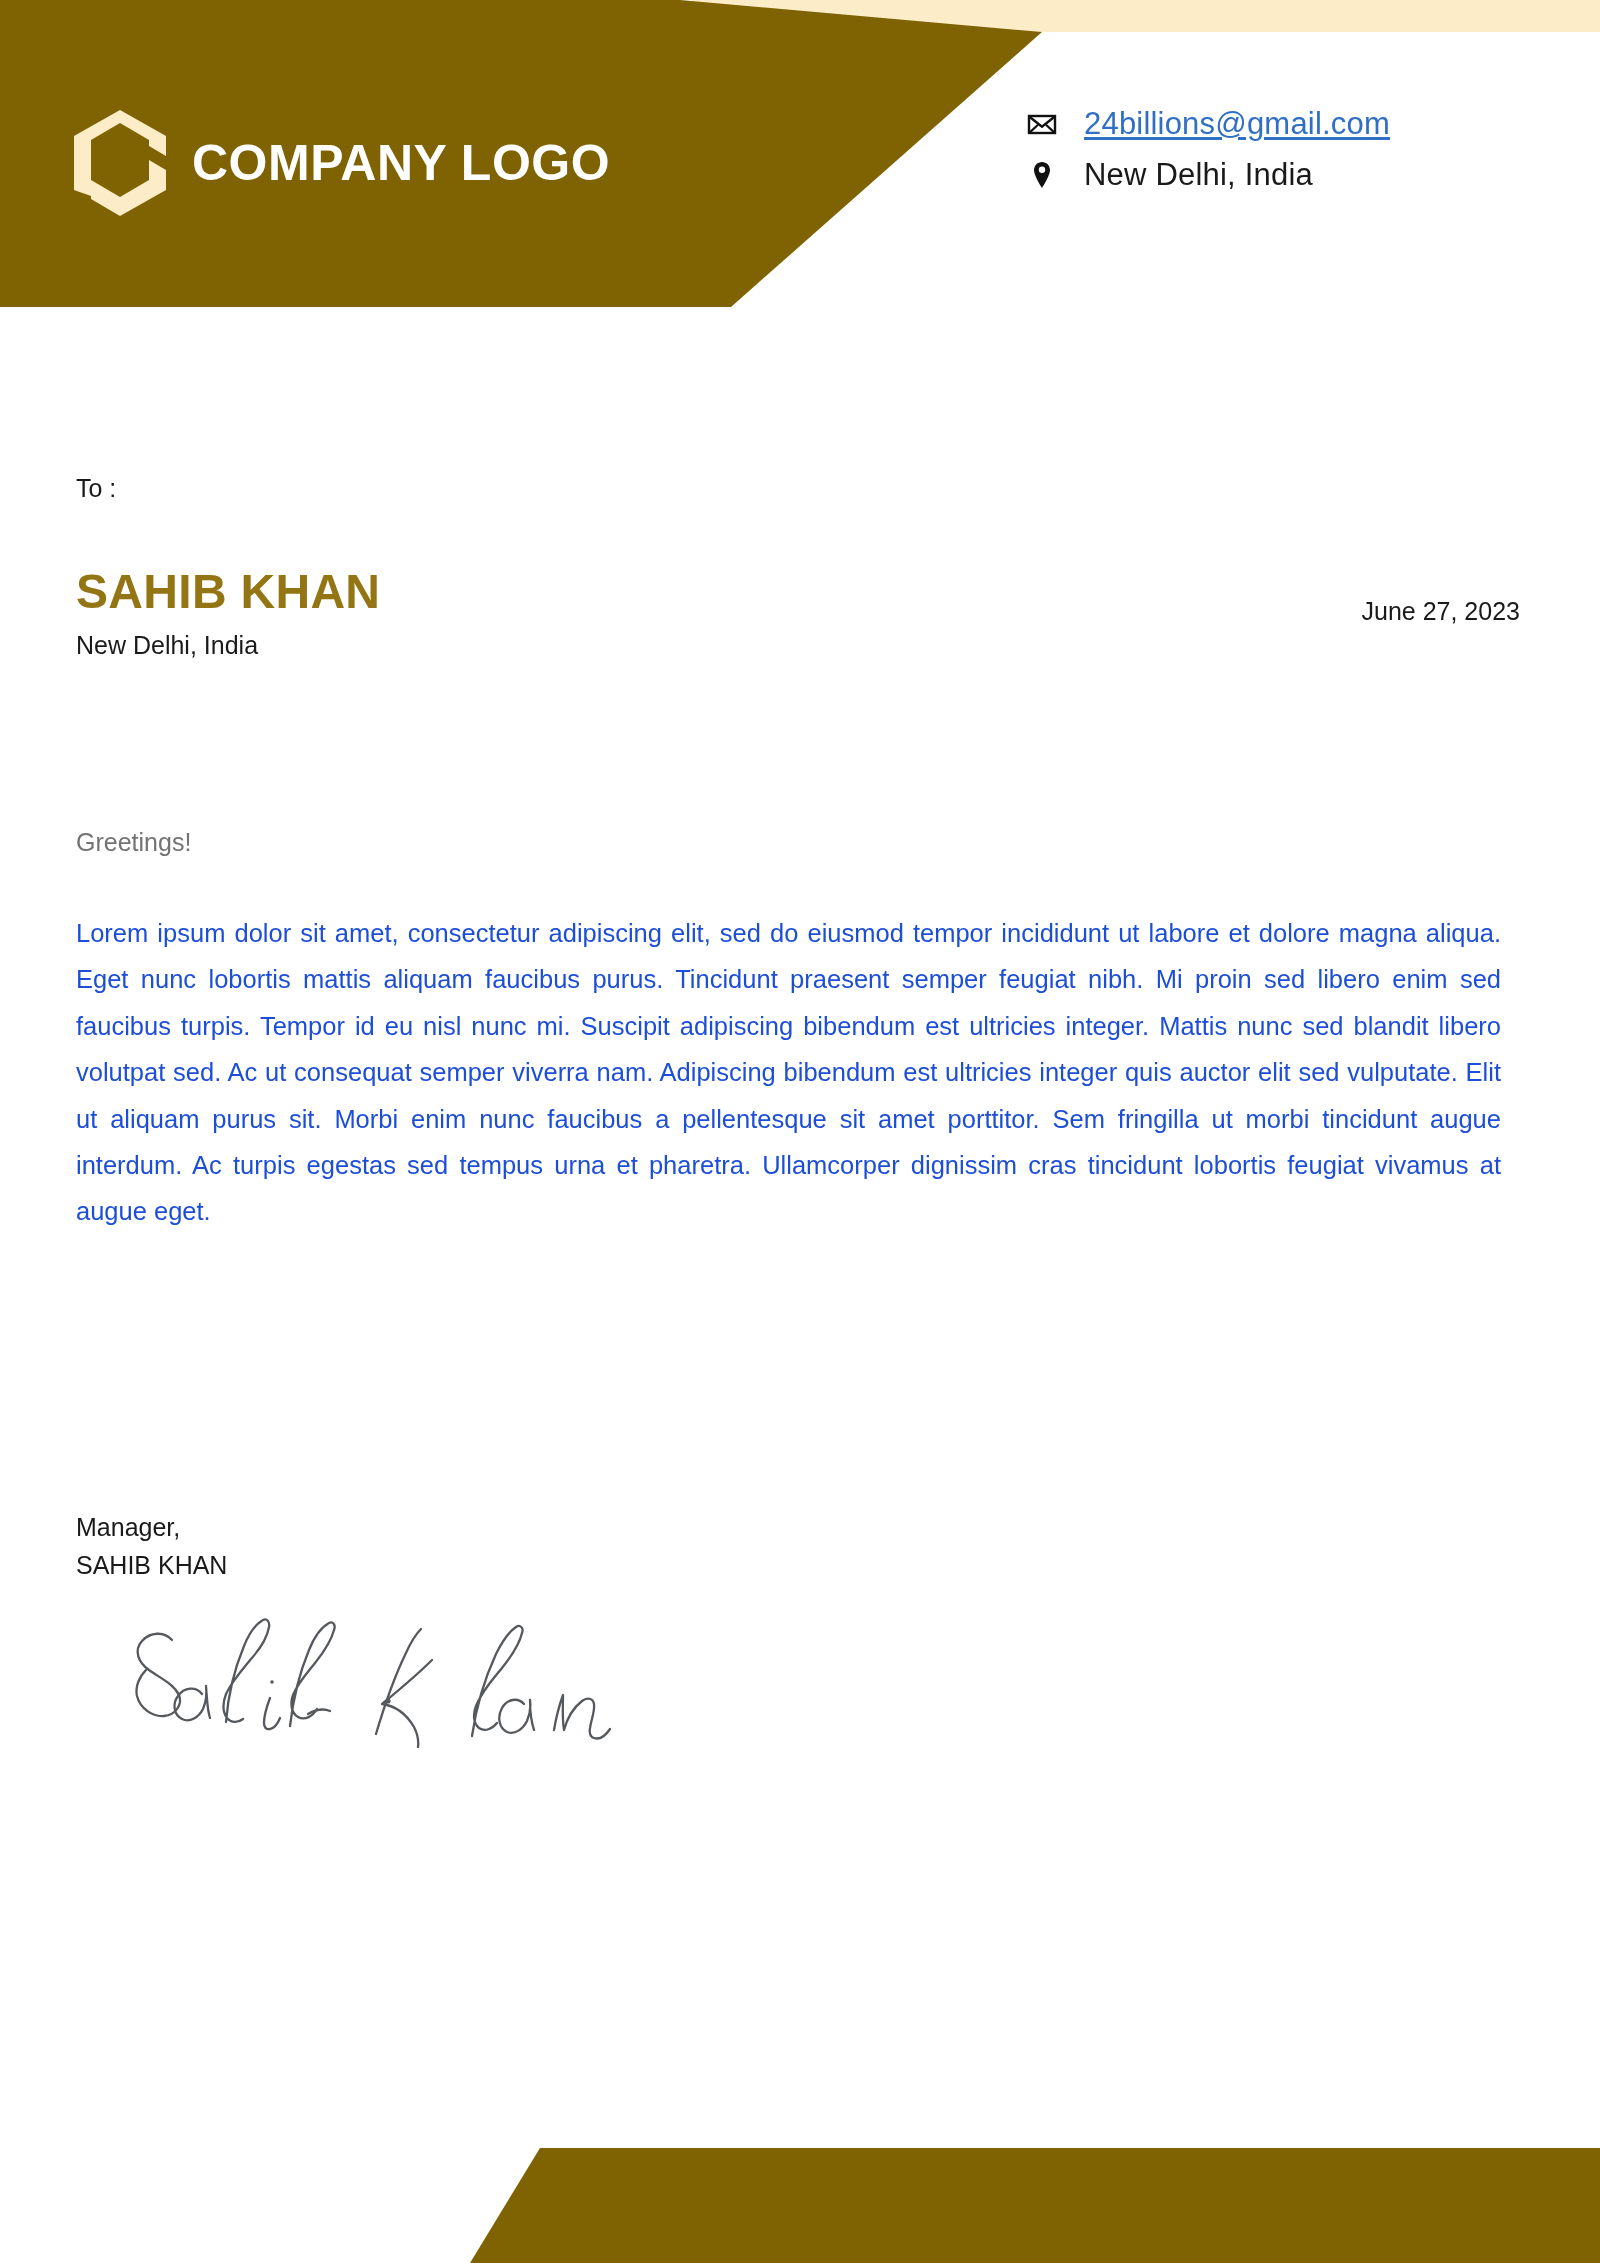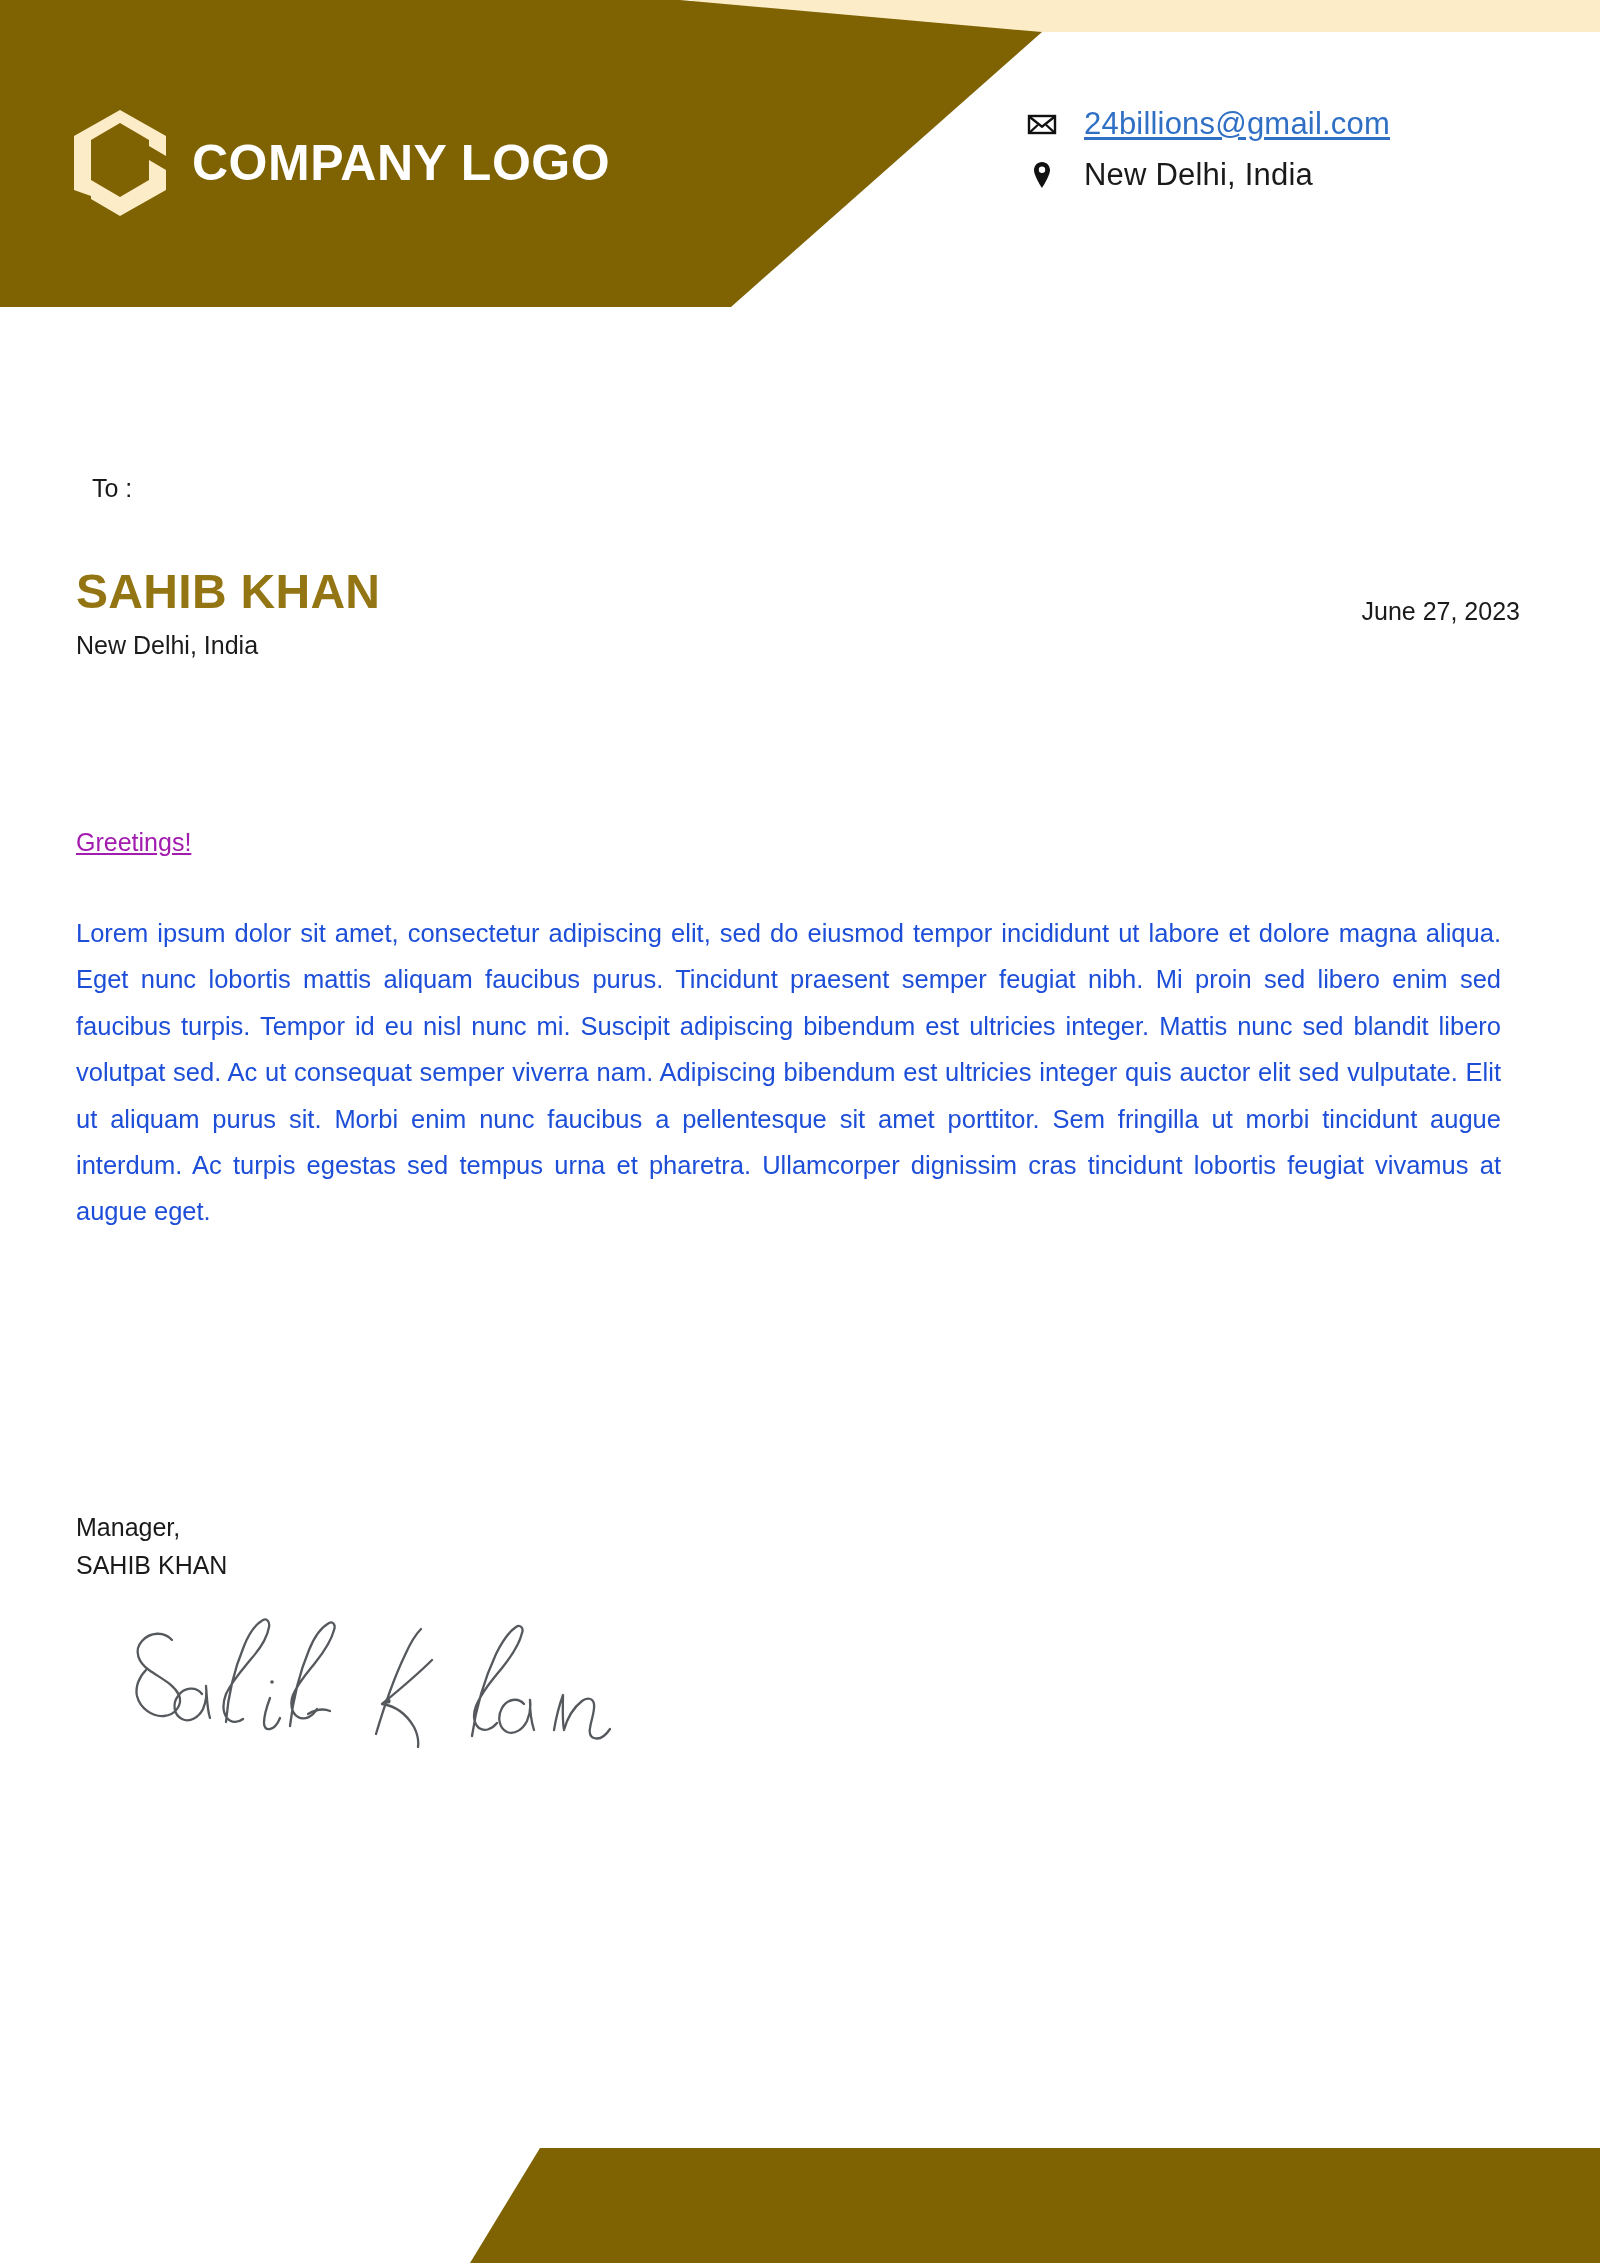--- a/index.html
+++ b/index.html
@@ -76,21 +76,21 @@
   }
   .contact-val.link {
     color:var(--link);
     text-underline-offset:3px;
     text-align:center;
   }
 
   
   .to-label {
     position:absolute;
-    left:92px; top:474px;
+    left:76px; top:474px;
     font-size:25px; color:#1a1a1a;
   }
   .recipient {
     position:absolute;
     left:76px; top:565px;
     width:900px;
   }
   .recipient-name {
     font-size:48px;
     font-weight:bold;
@@ -109,22 +109,21 @@
     right:80px; top:597px;
     font-size:25px;
     color:#1a1a1a;
     white-space:nowrap;
     margin-left:45px;
   }
   .greeting {
     position:absolute;
     left:76px; top:828px;
     font-size:25px;
-    color:#a21caf;
-    text-decoration:underline;
+    color:#737373;
   }
   .body-copy {
     position:absolute;
     left:76px; top:910px;
     width:1425px;
     font-size:25.5px;
     line-height:1.82;
     color:#1d4ed8;
     text-align:justify;
     text-justify:inter-word;

